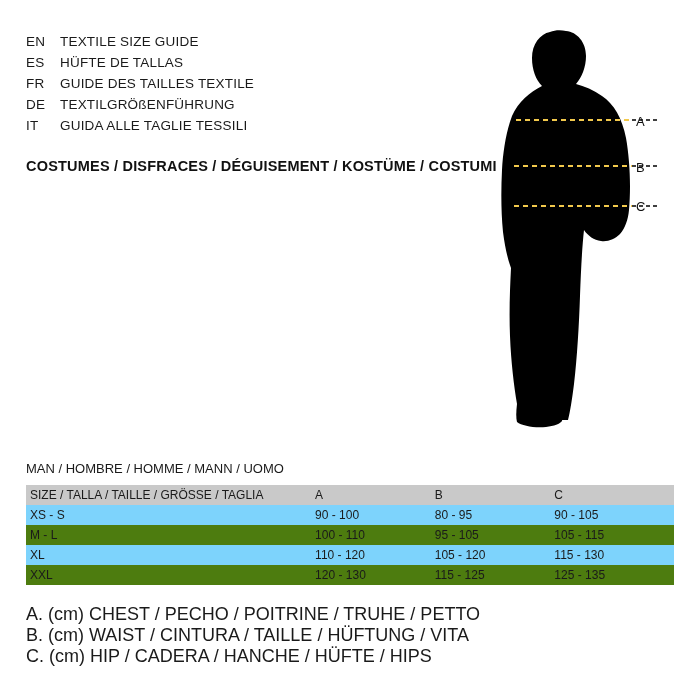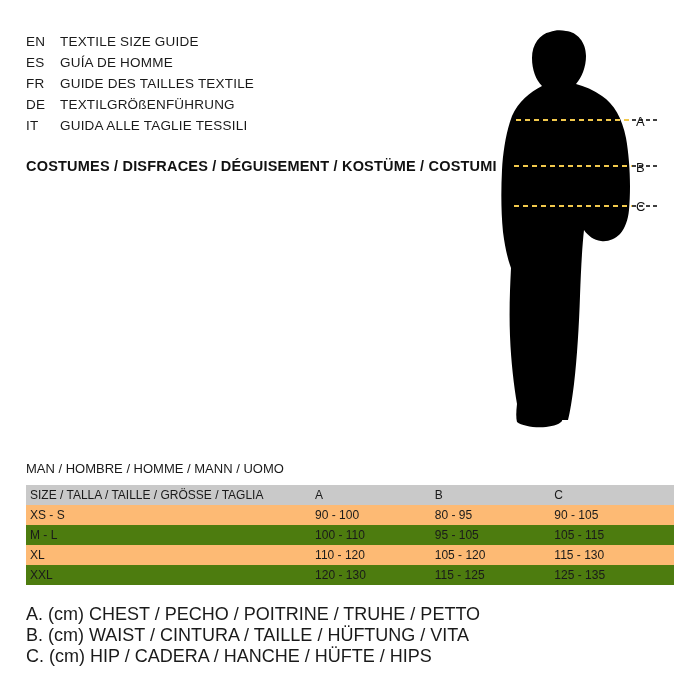--- a/index.html
+++ b/index.html
@@ -101,21 +101,21 @@
   }
   table.size-table thead tr {
     background: #c9c9c9;
   }
   table.size-table thead th:first-child {
     padding-left: 4px;
   }
   table.size-table tbody td:first-child {
     padding-left: 4px;
   }
-  table.size-table tbody tr.odd { background: #fdba74; }
+  table.size-table tbody tr.odd { background: #7dd3fc; }
   table.size-table tbody tr.even { background: #4d7c0f; }
 
   .col-size { width: 286px; }
   .col-m { width: 120px; }
 
   th.m-head, td.m-cell { text-align: left; }
 
   
   .notes {
     position: absolute;
@@ -132,21 +132,21 @@
 
 <div class="page">
 
   <div class="lang-block">
     <div class="lang-row">
       <span class="lang-code">EN</span>
       <span class="lang-text">TEXTILE SIZE GUIDE</span>
     </div>
     <div class="lang-row">
       <span class="lang-code">ES</span>
-      <span class="lang-text">GUÍA DE HOMME</span>
+      <span class="lang-text">HÜFTE DE TALLAS</span>
     </div>
     <div class="lang-row">
       <span class="lang-code">FR</span>
       <span class="lang-text">GUIDE DES TAILLES TEXTILE</span>
     </div>
     <div class="lang-row">
       <span class="lang-code">DE</span>
       <span class="lang-text">TEXTILGRÖßENFÜHRUNG</span>
     </div>
     <div class="lang-row">

